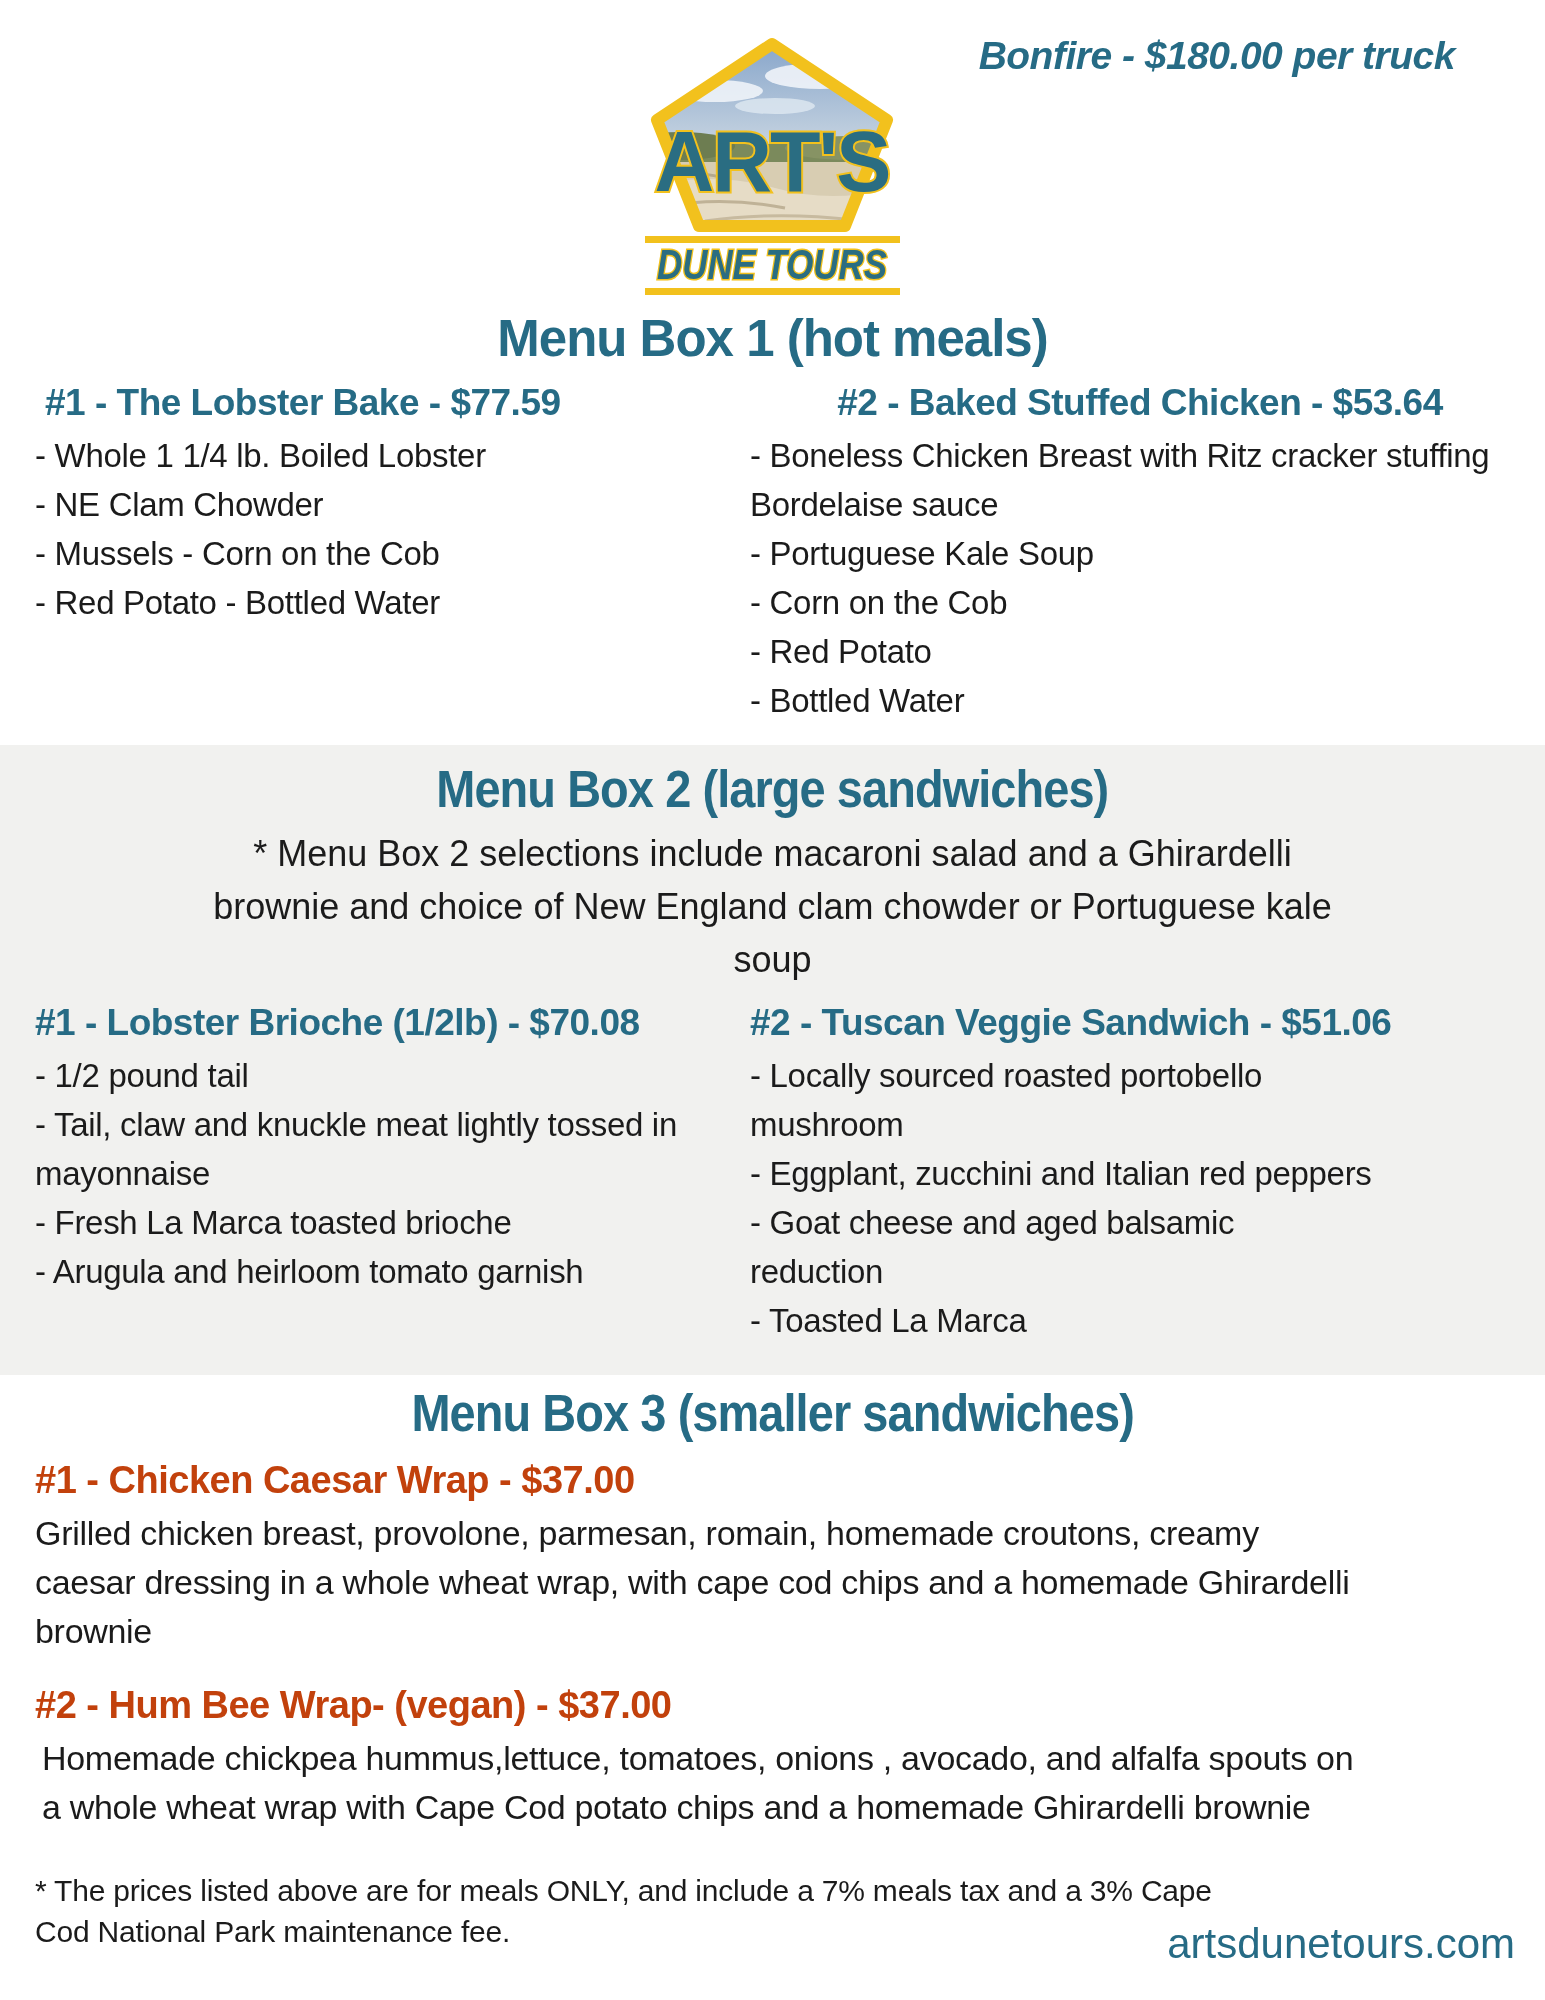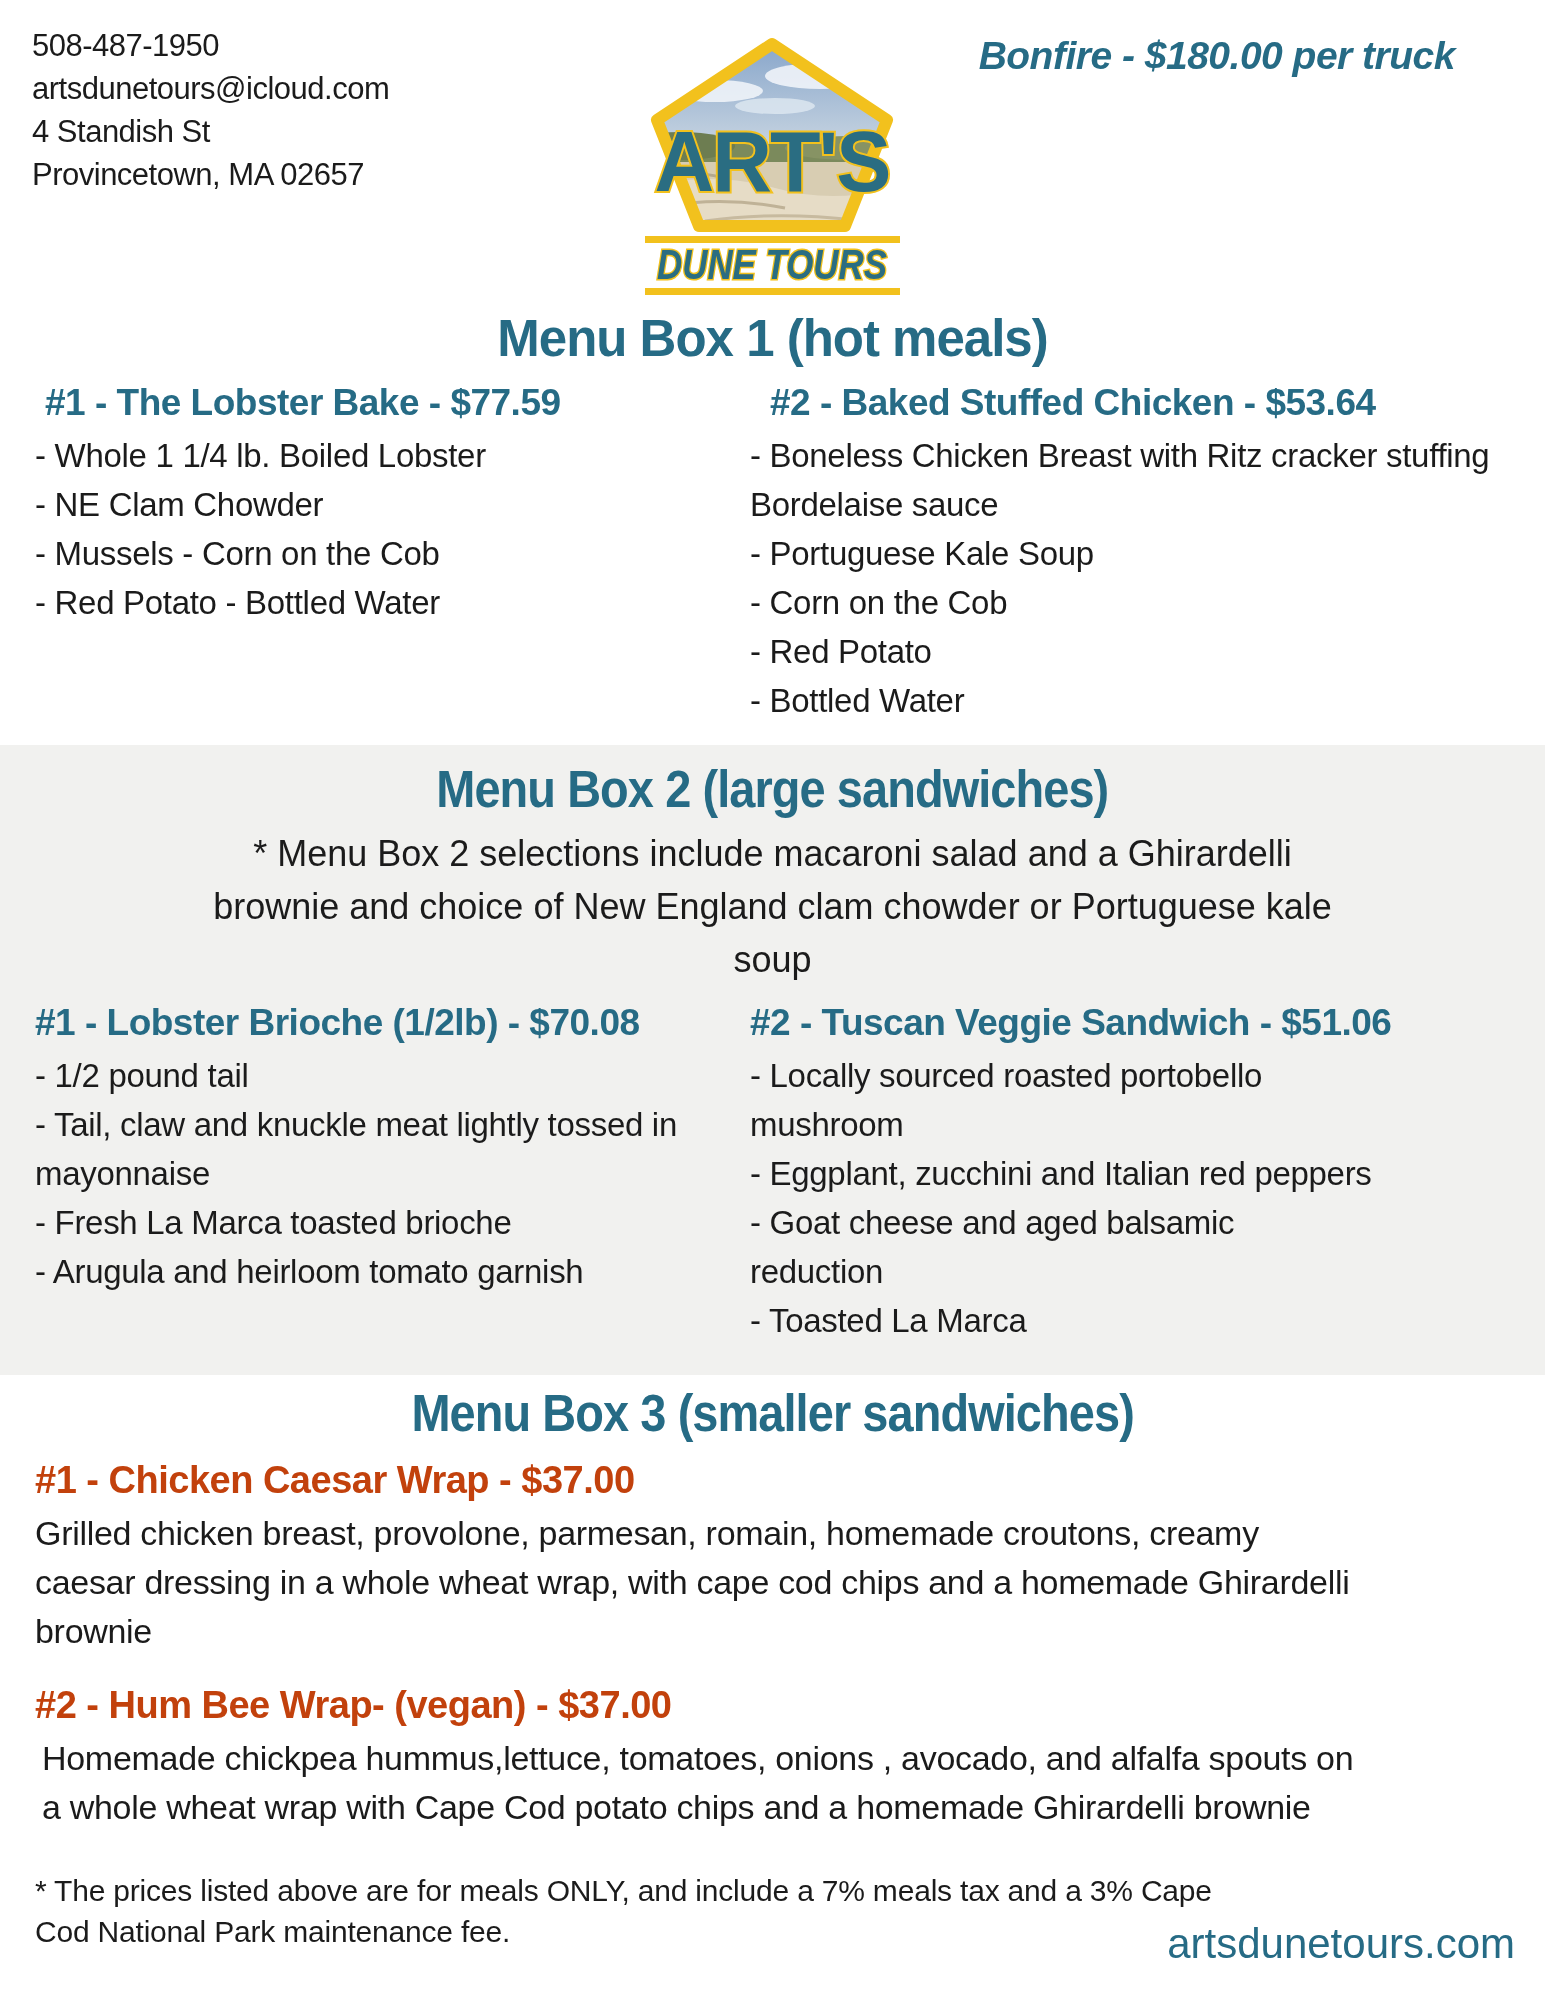--- a/index.html
+++ b/index.html
@@ -48,26 +48,20 @@
 
   
   .footer { position:relative; height:140px; margin-top:8px; }
   .disclaimer { position:absolute; left:35px; top:12px; width:1190px; font-size:30px; line-height:41px; letter-spacing:-0.2px; }
   .website { position:absolute; right:30px; top:62px; font-size:42px; font-weight:normal; color:#266b85; white-space:nowrap; }
 </style>
 </head>
 <body>
 
 <div class="header">
-  <div class="contact">
-    <div>508-487-1950</div>
-    <div>artsdunetours@icloud.com</div>
-    <div>4 Standish St</div>
-    <div>Provincetown, MA 02657</div>
-  </div>
 
   <div class="logo-wrap">
     <svg viewBox="0 0 255 260" width="255" height="260">
       <defs>
         <clipPath id="pentClip">
           <polygon points="127,8 12,84 54,190 200,190 242,84"></polygon>
         </clipPath>
         <linearGradient id="skyGrad" x1="0" y1="0" x2="0" y2="1">
           <stop offset="0" stop-color="#84a3c9"></stop>
           <stop offset="1" stop-color="#ccd8e3"></stop>
@@ -104,21 +98,21 @@
   </div>
   <div class="columns">
     <div class="col-left">
       <div class="item-heading" style="padding-left:10px;">#1 - The Lobster Bake - $77.59</div>
       <div class="line">- Whole 1 1/4 lb. Boiled Lobster</div>
       <div class="line">- NE Clam Chowder</div>
       <div class="line">- Mussels - Corn on the Cob</div>
       <div class="line">- Red Potato - Bottled Water</div>
     </div>
     <div class="col-right">
-      <div class="item-heading" style="padding-left:20px;">#2 - Baked Stuffed Chicken - $53.64</div>
+      <div class="item-heading" style="padding-left:20px;text-align:center;">#2 - Baked Stuffed Chicken - $53.64</div>
       <div class="line" style="max-width:760px;">- Boneless Chicken Breast with Ritz cracker stuffing Bordelaise sauce</div>
       <div class="line">- Portuguese Kale Soup</div>
       <div class="line">- Corn on the Cob</div>
       <div class="line">- Red Potato</div>
       <div class="line">- Bottled Water</div>
     </div>
   </div>
 </div>
 
 <div class="box2">

